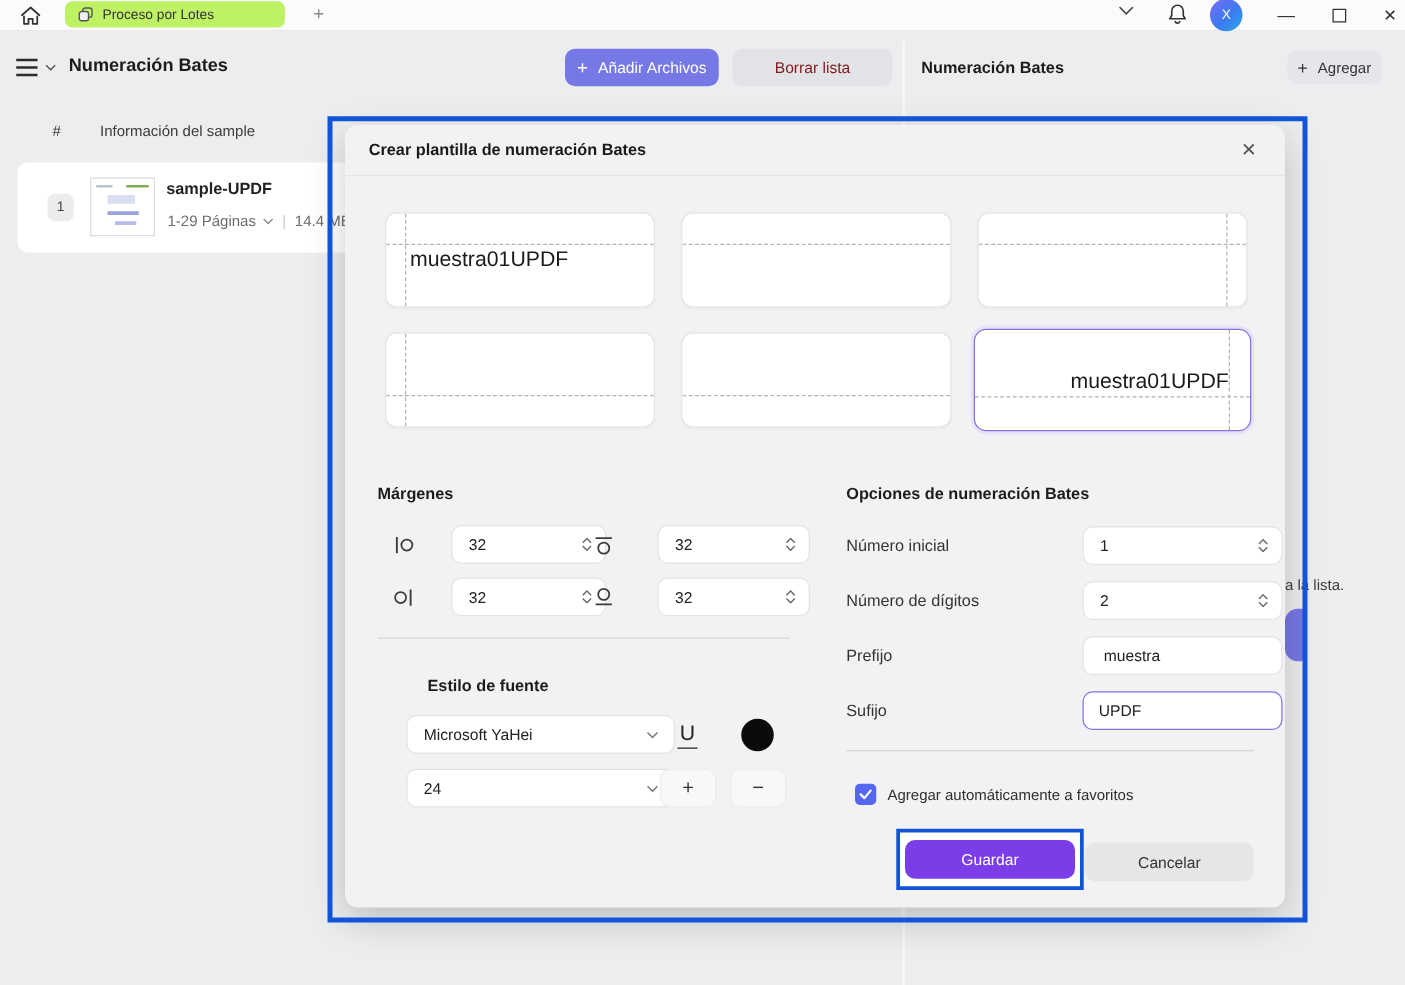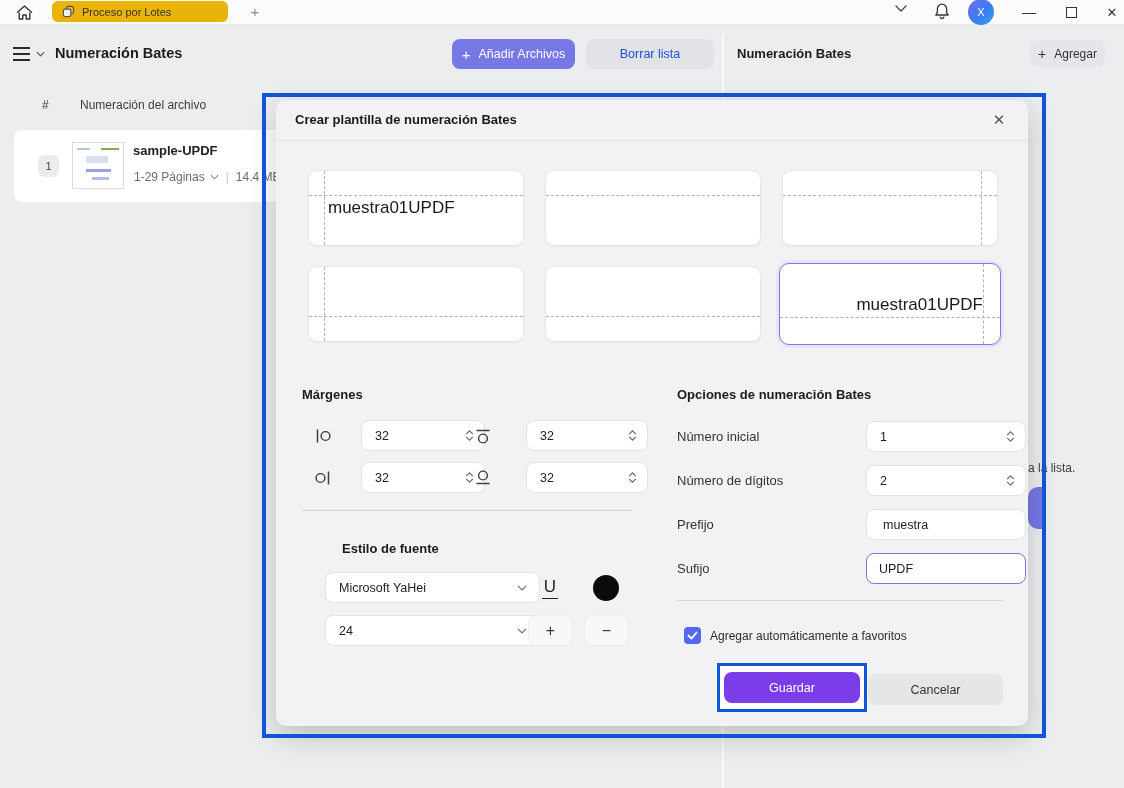--- a/index.html
+++ b/index.html
@@ -8,42 +8,42 @@
     font-family:"Liberation Sans", sans-serif;
     background:#ecedef;
     position:relative;
     overflow:hidden;
     color:#222;
   }
 
   
   .titlebar { position:absolute; left:0; top:0; width:1124px; height:25px; background:#fbfbfc; border-bottom:1px solid #e8e8ea; z-index:10; }
   .home-btn { position:absolute; left:13px; top:3px; width:22px; height:19px; display:flex; align-items:center; justify-content:center; }
-  .tab { position:absolute; left:52px; top:1px; width:176px; height:21px; background:#eab308; border-radius:6px; display:flex; align-items:center; gap:7px; padding:0 10px; }
+  .tab { position:absolute; left:52px; top:1px; width:176px; height:21px; background:#bef264; border-radius:6px; display:flex; align-items:center; gap:7px; padding:0 10px; }
   .tab-label { font-size:11px; color:#333; }
   .tab-plus { position:absolute; left:246px; top:0px; width:18px; height:22px; font-size:15px; color:#8a8a8a; display:flex; align-items:center; justify-content:center; }
   .tb-chevron { position:absolute; left:894px; top:4px; }
   .tb-bell { position:absolute; left:933px; top:2px; }
   .avatar { position:absolute; left:968px; top:-1px; width:26px; height:26px; border-radius:50%;
     background:linear-gradient(135deg,#7a6cf0 0%, var(--avatar_blue) 55%, #2aa8e8 100%);
     color:#fff; font-size:11px; display:flex; align-items:center; justify-content:center; }
   .win-btn { position:absolute; top:0; width:30px; height:24px; display:flex; align-items:center; justify-content:center; color:#333; }
   .win-min { left:1014px; font-size:14px; }
   .win-max { left:1056px; }
   .win-max i { display:block; width:11px; height:11px; border:1.3px solid #333; }
   .win-close { left:1097px; font-size:13px; }
 
   
   .hamburger { position:absolute; left:13px; top:45px; width:36px; height:18px; display:flex; align-items:center; gap:6px; }
   .ham-lines { display:flex; flex-direction:column; gap:4px; }
   .ham-lines i { display:block; width:17px; height:1.8px; background:#2b2b2b; }
   .panel-title { position:absolute; left:55px; top:45px; font-size:14.5px; font-weight:bold; color:#1c1c1c; }
   .btn { border-radius:8px; display:flex; align-items:center; justify-content:center; gap:8px; font-size:12.5px; }
   .btn-addfiles { position:absolute; left:452px; top:39px; width:123px; height:30px; background:var(--brand_purple); color:#fff; }
-  .btn-clear { position:absolute; left:586px; top:39px; width:128px; height:30px; background:#e2e3e6; color:#1d4ed8; }
+  .btn-clear { position:absolute; left:586px; top:39px; width:128px; height:30px; background:#e2e3e6; color:#7f1d1d; }
   .v-divider { position:absolute; left:722px; top:33px; width:2px; height:755px; background:#f8f8f9; z-index:2; }
   .right-title { position:absolute; left:737px; top:46px; font-size:13px; font-weight:bold; color:#1c1c1c; }
   .btn-agregar { position:absolute; left:1030px; top:40px; width:75px; height:27px; background:#e5e6e9; color:#333; border-radius:7px; font-size:12px; }
 
   
   .list-header { position:absolute; top:98px; font-size:12px; color:#3c3c3c; }
   .file-row { position:absolute; left:14px; top:130px; width:704px; height:72px; background:#ffffff; border-radius:8px; z-index:1; }
   .file-index { position:absolute; left:24px; top:25px; width:21px; height:22px; background:#ebecee; border-radius:6px; font-size:11px; color:#444; display:flex; align-items:center; justify-content:center; }
   .thumb { position:absolute; left:58px; top:12px; width:52px; height:47px; background:#fff; border:1px solid #dcdcde; }
   .thumb i { position:absolute; display:block; }
@@ -168,21 +168,21 @@
 
 <div class="v-divider"></div>
 
 <div class="right-title">Numeración Bates</div>
 <div class="btn btn-agregar">
   <span style="font-size:14px;">+</span>
   <span>Agregar</span>
 </div>
 
 <div class="list-header" style="left:42px;">#</div>
-<div class="list-header" style="left:80px;">Numeración del archivo</div>
+<div class="list-header" style="left:80px;">Información del sample</div>
 
 <div class="file-row">
   <div class="file-index">1</div>
   <div class="thumb">
     <i style="left:4px;top:5px;width:13px;height:2px;background:#b9c4cc;"></i>
     <i style="right:4px;top:5px;width:18px;height:2px;background:#7fae52;"></i>
     <i style="left:13px;top:13px;width:22px;height:7px;background:#d9def1;"></i>
     <i style="left:13px;top:26px;width:25px;height:3px;background:#9aa2e0;"></i>
     <i style="left:19px;top:34px;width:17px;height:3px;background:#b5bcec;"></i>
   </div>

